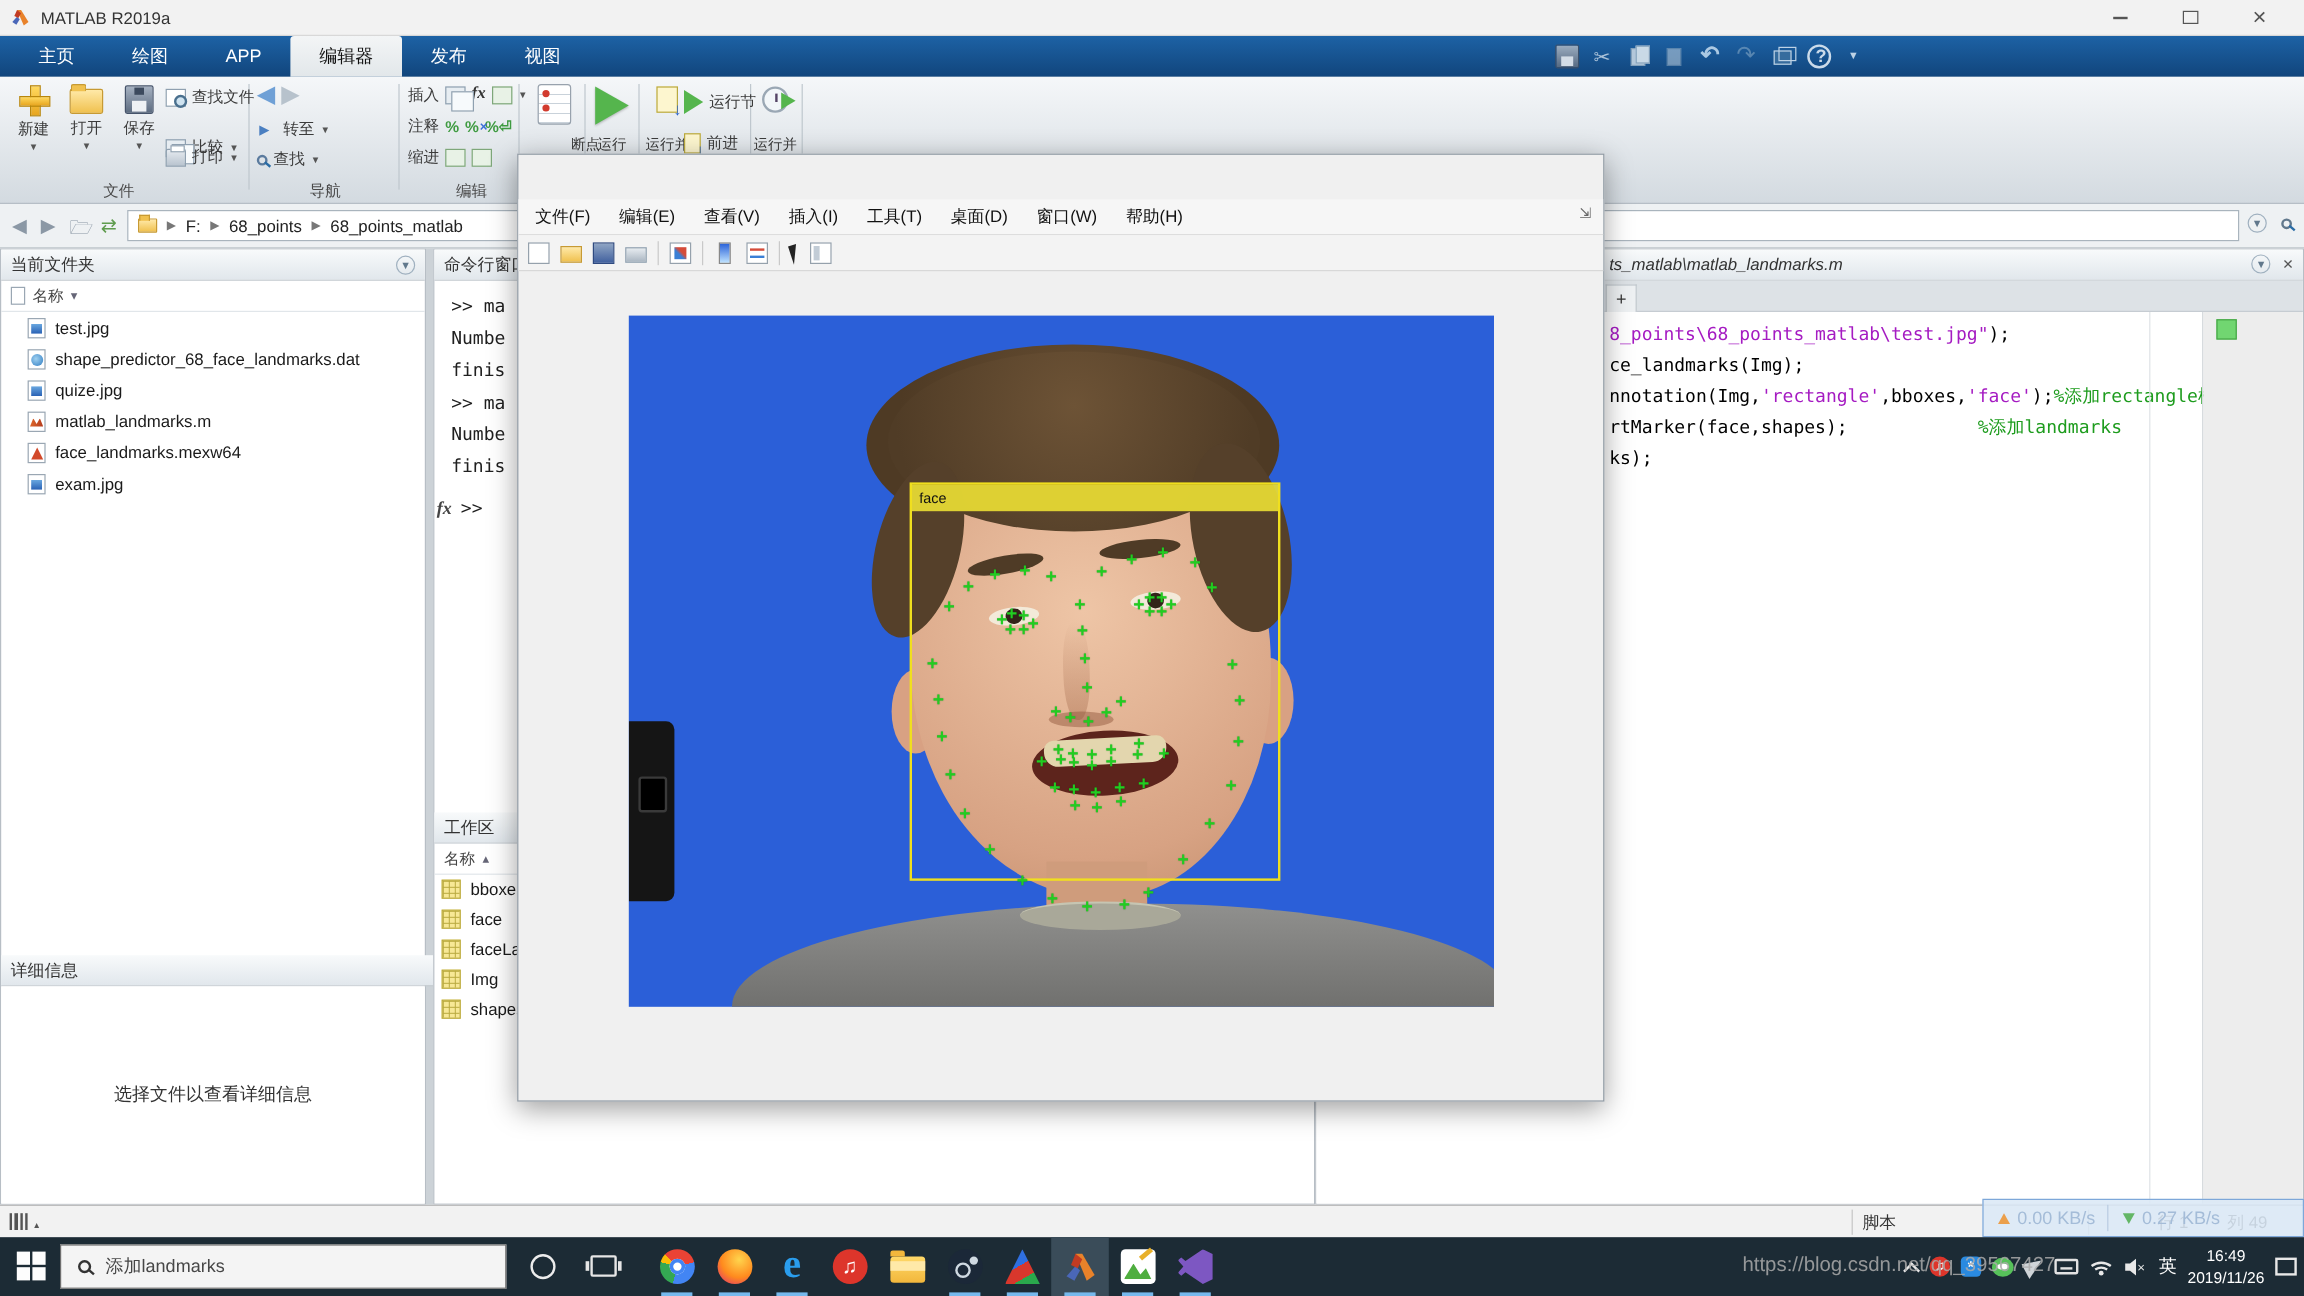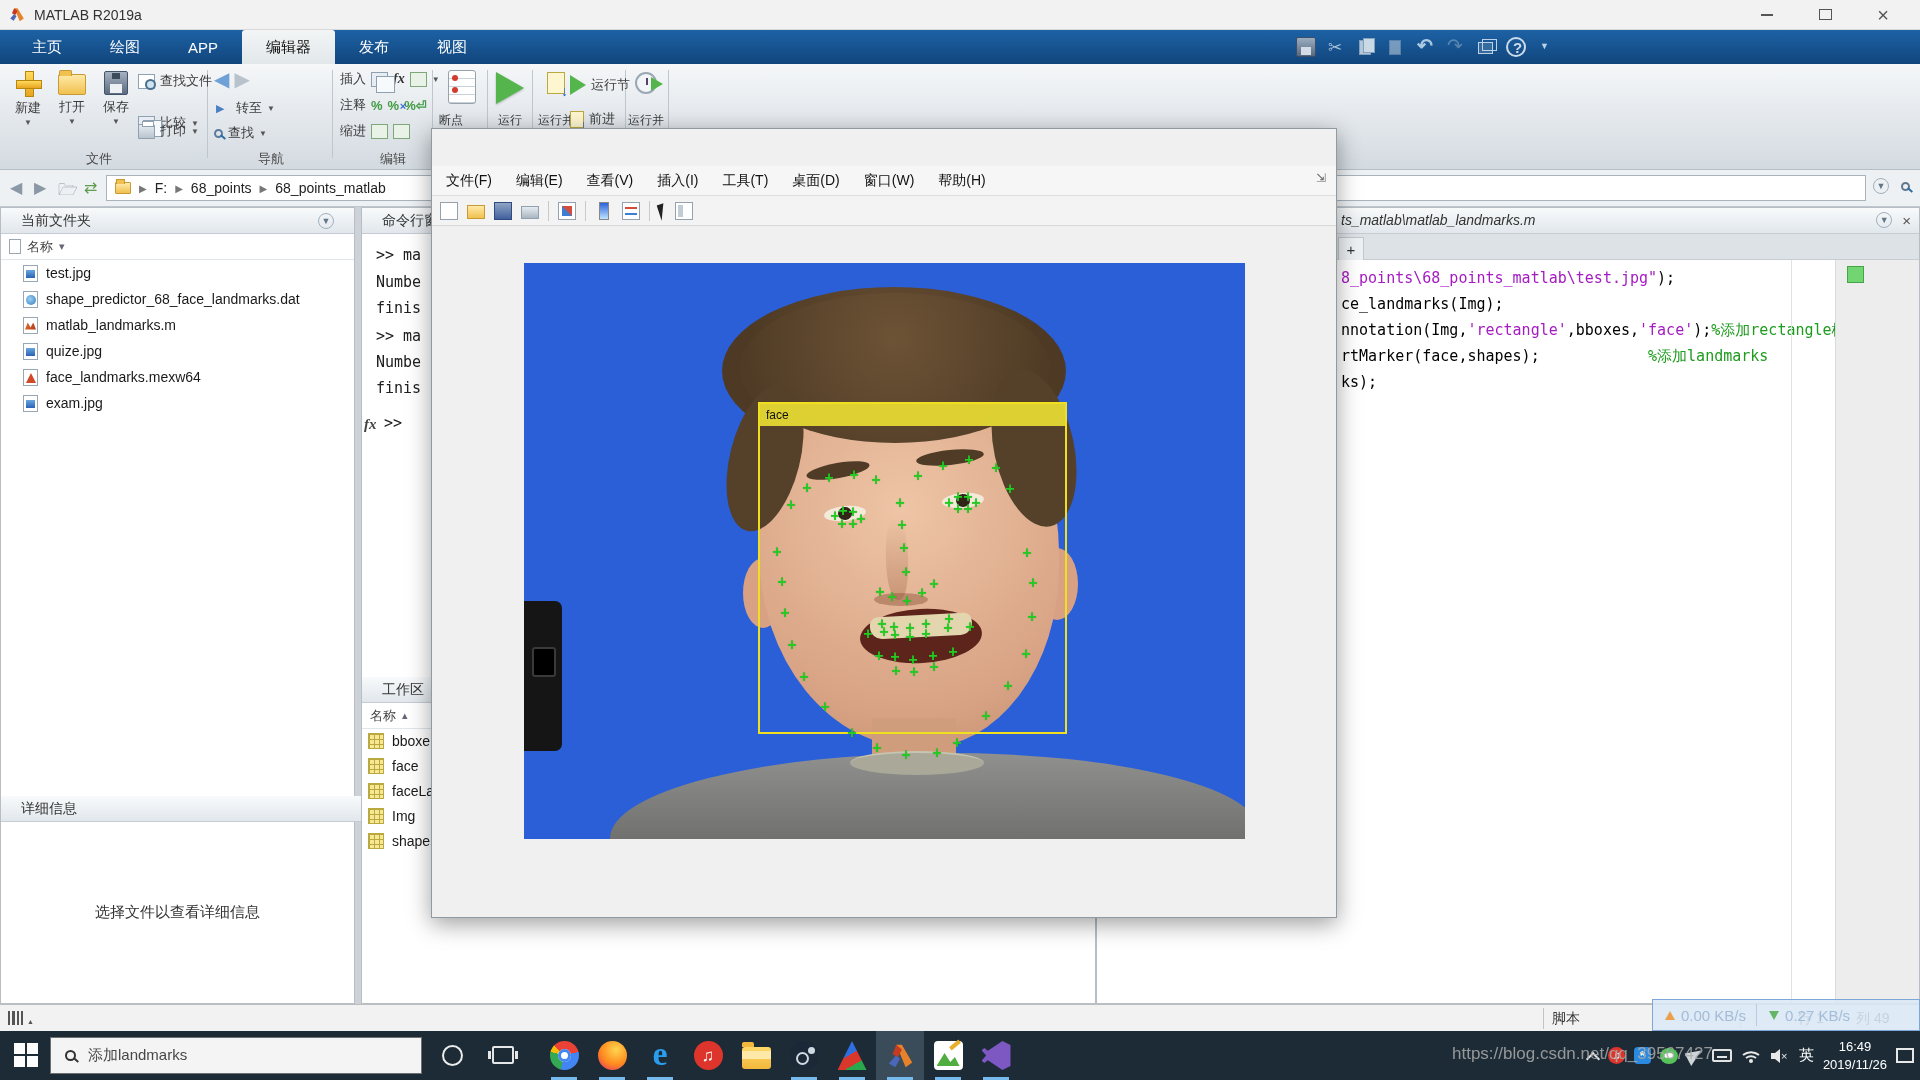--- a/index.html
+++ b/index.html
@@ -103,21 +103,21 @@
            display:flex;align-items:center;padding:0 8px;font-size:14px;color:#222;gap:8px;}
   .crumb-sep{color:#777;font-size:10px;}
   .foldersm{width:16px;height:12px;background:linear-gradient(#ffe9a8,#f0c14f);border:1px solid #c79a33;border-radius:1px;position:relative;flex:none;}
   .foldersm::before{content:"";position:absolute;top:-4px;left:0;width:7px;height:4px;background:#f0c14f;border:1px solid #c79a33;border-bottom:none;}
   .addr-right{position:absolute;right:10px;top:8px;display:flex;gap:12px;align-items:center;}
   .circdd{width:16px;height:16px;border:1px solid #9fb0bf;border-radius:50%;color:#61788c;font-size:9px;display:flex;align-items:center;justify-content:center;}
 
   
   .panel{background:#fff;border:1px solid #b7bec5;}
   .phead{height:26px;background:linear-gradient(#f8fafb,#e1e7ec);border-bottom:1px solid #c6ccd2;
-         display:flex;align-items:center;padding:0 20px;font-size:14px;color:#333;}
+         display:flex;align-items:center;padding:0 8px;font-size:14px;color:#333;}
   .phead .sp{flex:1;}
   .chev{color:#667;font-size:11px;}
 
   
   .leftpanel{left:0;top:207px;width:355px;height:797px;}
   .colrow{height:26px;border-bottom:1px solid #e1e6ea;display:flex;align-items:center;padding:0 8px;font-size:13px;color:#444;gap:6px;}
   .pageic{width:12px;height:15px;background:#fff;border:1px solid #9aa7b3;}
   .file-row{height:26px;display:flex;align-items:center;gap:8px;padding-left:22px;font-size:14px;color:#1a1a1a;cursor:default;}
   .fic{width:15px;height:17px;background:#fff;border:1px solid #9aa7b3;position:relative;flex:none;}
   .fic-jpg::after{content:"";position:absolute;left:2px;top:4px;width:9px;height:8px;background:linear-gradient(#69a7e0,#2a62b5);}
@@ -412,21 +412,21 @@
     <div class="rsmall" style="left:340px;top:56px">
       <span>缩进</span>
       <span class="mini mini-ind"></span>
       <span class="mini mini-ind"></span>
     </div>
     <div class="seclabel" style="left:380px">编辑</div>
 
     <div class="rbig" style="left:440px;top:6px;width:44px">
       <div class="ic-bp"></div>
     </div>
-    <div class="runlbl" style="left:431px;width:40px">断点</div>
+    <div class="runlbl" style="left:468px;width:40px">断点</div>
 
     <div class="rbig" style="left:490px;top:8px;width:40px">
       <div class="tri-run"></div>
     </div>
     <div class="runlbl" style="left:492px;width:36px">运行</div>
 
     <div class="rbig" style="left:536px;top:8px;width:40px">
       <div class="docdn" style="margin:0 auto"></div>
     </div>
     <div class="runlbl" style="left:532px;width:48px">运行并</div>
@@ -480,26 +480,26 @@
     <div id="filesHost">
         <div class="file-row">
           <span class="fic fic-jpg"></span>
           <span>test.jpg</span>
         </div>
         <div class="file-row">
           <span class="fic fic-dat"></span>
           <span>shape_predictor_68_face_landmarks.dat</span>
         </div>
         <div class="file-row">
+          <span class="fic fic-jpg"></span>
+          <span>quize.jpg</span>
+        </div>
+        <div class="file-row">
           <span class="fic fic-m"></span>
           <span>matlab_landmarks.m</span>
-        </div>
-        <div class="file-row">
-          <span class="fic fic-jpg"></span>
-          <span>quize.jpg</span>
         </div>
         <div class="file-row">
           <span class="fic fic-mex"></span>
           <span>face_landmarks.mexw64</span>
         </div>
         <div class="file-row">
           <span class="fic fic-jpg"></span>
           <span>exam.jpg</span>
         </div>
       </div>

